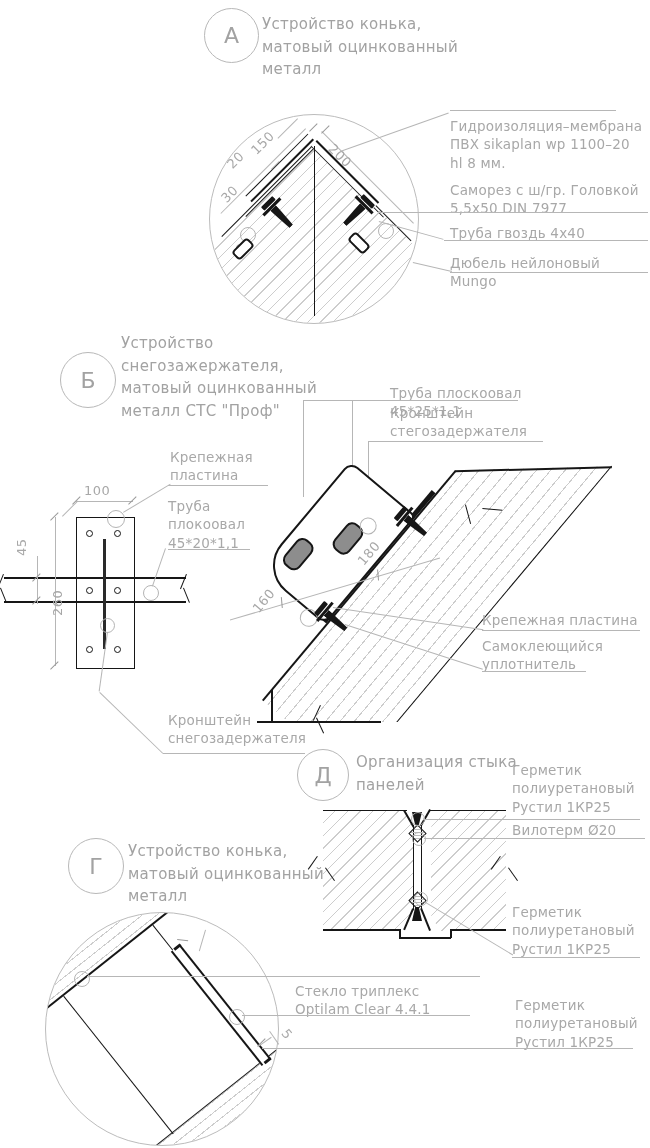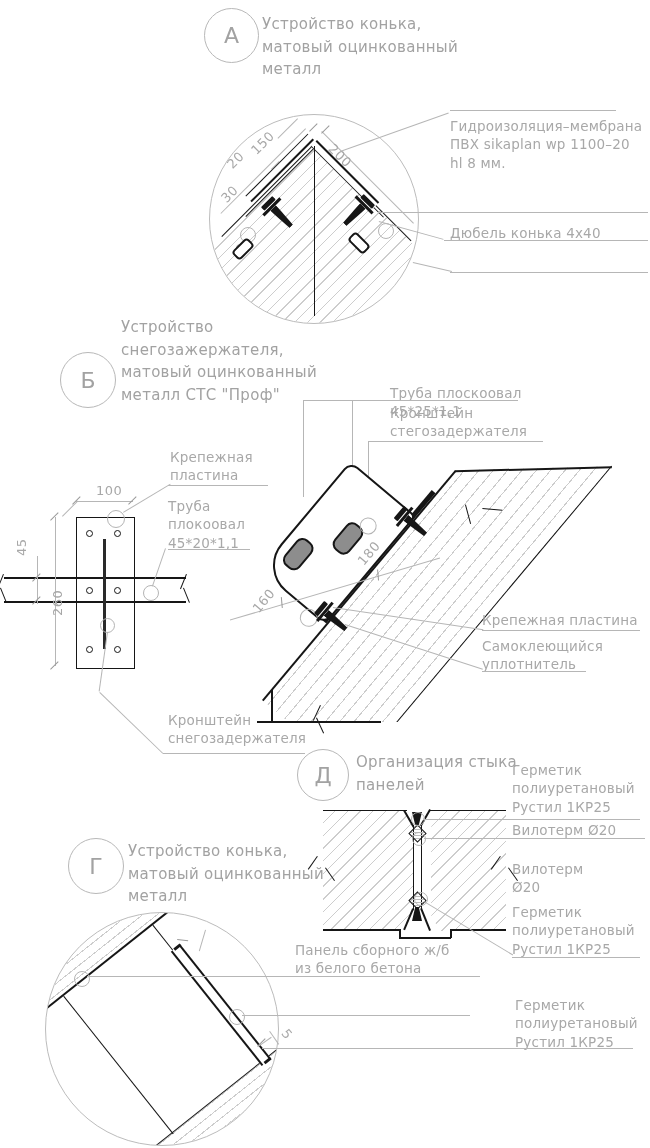--- a/index.html
+++ b/index.html
@@ -79,31 +79,34 @@
       </i>
     <i class="capsule" style="left:22px;top:128px;transform:rotate(-45deg)"></i>
     <i class="capsule" style="left:138px;top:122px;transform:rotate(45deg)"></i>
   </div>
 
   <i class="gln" style="left:450px;top:110px;width:166px"></i>
   <i class="gln" style="left:340px;top:151px;width:115px;transform:rotate(-19.5deg)"></i>
   <div class="lbl" style="left:450px;top:117px;width:200px">Гидроизоляция–мембрана
 ПВХ sikaplan wp 1100–20
 hl 8 мм.</div>
+  <div class="lbl" style="left:450px;top:181px;width:200px">Саморез с ш/гр. Головкой
+5,5x50 DIN 7977</div>
   <i class="gln" style="left:378px;top:212px;width:270px"></i>
-  <div class="lbl" style="left:450px;top:224px;width:200px">Дюбель конька 4x40</div>
+  <div class="lbl" style="left:450px;top:224px;width:200px">Труба гвоздь 4x40</div>
   <i class="gln" style="left:379px;top:221px;width:67px;transform:rotate(15.5deg)"></i>
   <i class="gln" style="left:444px;top:240px;width:204px"></i>
+  <div class="lbl" style="left:450px;top:254px;width:200px">Дюбель нейлоновый Mungo</div>
   <i class="gln" style="left:413px;top:262px;width:40px;transform:rotate(13deg)"></i>
   <i class="gln" style="left:450px;top:272px;width:198px"></i>
 
   <div class="marker" style="left:60px;top:352px;width:54px;height:54px">
     <span>Б</span>
   </div>
-  <div class="title" style="left:121px;top:316px;width:230px">Устройство
+  <div class="title" style="left:121px;top:332px;width:230px">Устройство
 снегозажержателя,
 матовый оцинкованный
 металл  СТС "Проф"</div>
 
   <div class="lbl" style="left:390px;top:384px;width:150px">Труба плоскоовал
 45*25*1,1</div>
   <i class="gln" style="left:303px;top:400px;width:215px"></i>
   <i class="gln" style="left:303px;top:400px;width:1px;height:97px"></i>
   <i class="gln" style="left:352px;top:400px;width:1px;height:118px"></i>
   <div class="lbl" style="left:390px;top:404px;width:170px">Кронштейн
@@ -121,21 +124,21 @@
   <i class="abs" style="left:103px;top:539px;width:2.6px;height:110px;background:#2a2a2a"></i>
   <i class="hole" style="left:86px;top:530px"></i>
   <i class="hole" style="left:114px;top:530px"></i>
   <i class="hole" style="left:86px;top:587px"></i>
   <i class="hole" style="left:114px;top:587px"></i>
   <i class="hole" style="left:86px;top:646px"></i>
   <i class="hole" style="left:114px;top:646px"></i>
   <i class="lcirc" style="left:107px;top:510px;width:16px;height:16px"></i>
   <i class="lcirc" style="left:143px;top:585px;width:14px;height:14px"></i>
   <i class="lcirc" style="left:100px;top:618px;width:13px;height:13px"></i>
-  <span class="dim" style="left:96px;top:483px">100</span>
+  <span class="dim" style="left:84px;top:483px">100</span>
   <i class="gln" style="left:76px;top:501px;width:57px"></i>
   <i class="tick" style="left:71px;top:500px"></i>
   <i class="tick" style="left:127px;top:500px"></i>
   <i class="gln" style="left:62px;top:516px;width:22px;transform:rotate(-45deg)"></i>
   <i class="gln" style="left:37px;top:556px;width:1px;height:48px"></i>
   <i class="tick" style="left:31px;top:577px"></i>
   <i class="tick" style="left:31px;top:600px"></i>
   <span class="dim" style="left:14px;top:556px;transform:rotate(-90deg)">45</span>
   <i class="gln" style="left:55px;top:517px;width:1px;height:149px"></i>
   <i class="tick" style="left:49px;top:516px"></i>
@@ -235,22 +238,20 @@
   <i class="lcirc" style="left:411px;top:812px;width:12px;height:12px"></i>
   <i class="lcirc" style="left:412px;top:832px;width:12px;height:12px"></i>
   <i class="lcirc" style="left:414px;top:892px;width:12px;height:12px"></i>
 
   <div class="lbl" style="left:512px;top:761px;width:140px">Герметик
 полиуретановый
 Рустил 1КР25</div>
   <i class="gln" style="left:423px;top:819px;width:217px"></i>
   <div class="lbl" style="left:512px;top:821px;width:140px">Вилотерм Ø20</div>
   <i class="gln" style="left:424px;top:837.5px;width:221px"></i>
-  <div class="lbl" style="left:512px;top:860px;width:120px">Вилотерм
-Ø20</div>
   <div class="lbl" style="left:512px;top:903px;width:140px">Герметик
 полиуретановый
 Рустил 1КР25</div>
   <i class="gln" style="left:512px;top:957px;width:128px"></i>
   <i class="gln" style="left:424px;top:901px;width:104px;transform:rotate(31deg)"></i>
 
   <div class="marker" style="left:68px;top:838px;width:54px;height:54px">
     <span>Г</span>
   </div>
   <div class="title" style="left:128px;top:840px;width:220px">Устройство конька,
@@ -270,22 +271,22 @@
       <i class="abs" style="left:89px;top:-67px;width:2.5px;height:8px;background:#161616"></i>
       <i class="tick" style="left:-62px;top:-72px"></i>
       <i class="gln" style="left:-50px;top:-96px;width:22px;transform:rotate(55deg)"></i>
       <span class="dim" style="left:-70px;top:-120px">20</span>
     </div>
     <i class="lcirc" style="left:28px;top:58px;width:14px;height:14px"></i>
     <i class="lcirc" style="left:183px;top:96px;width:14px;height:14px"></i>
   </div>
 
   <i class="gln" style="left:87px;top:976px;width:393px"></i>
-  <div class="lbl" style="left:295px;top:941px;width:200px">Панель сборного ж/б
-из белого бетона</div>
+  <div class="lbl" style="left:295px;top:982px;width:200px">Стекло триплекс
+Optilam Clear 4.4.1</div>
   <i class="gln" style="left:242px;top:1015px;width:228px"></i>
   <div class="lbl" style="left:515px;top:996px;width:135px">Герметик
 полиуретановый
 Рустил 1КР25</div>
   <i class="gln" style="left:262px;top:1048px;width:371px"></i>
   <span class="dim" style="left:290px;top:1026px;transform:rotate(51deg)">5</span>
   <i class="gln" style="left:258px;top:1046px;width:16px;transform:rotate(-35deg)"></i>
   <i class="gln" style="left:270px;top:1031px;width:16px;transform:rotate(55deg)"></i>
   <i class="tick" style="left:256px;top:1042px"></i>
 

